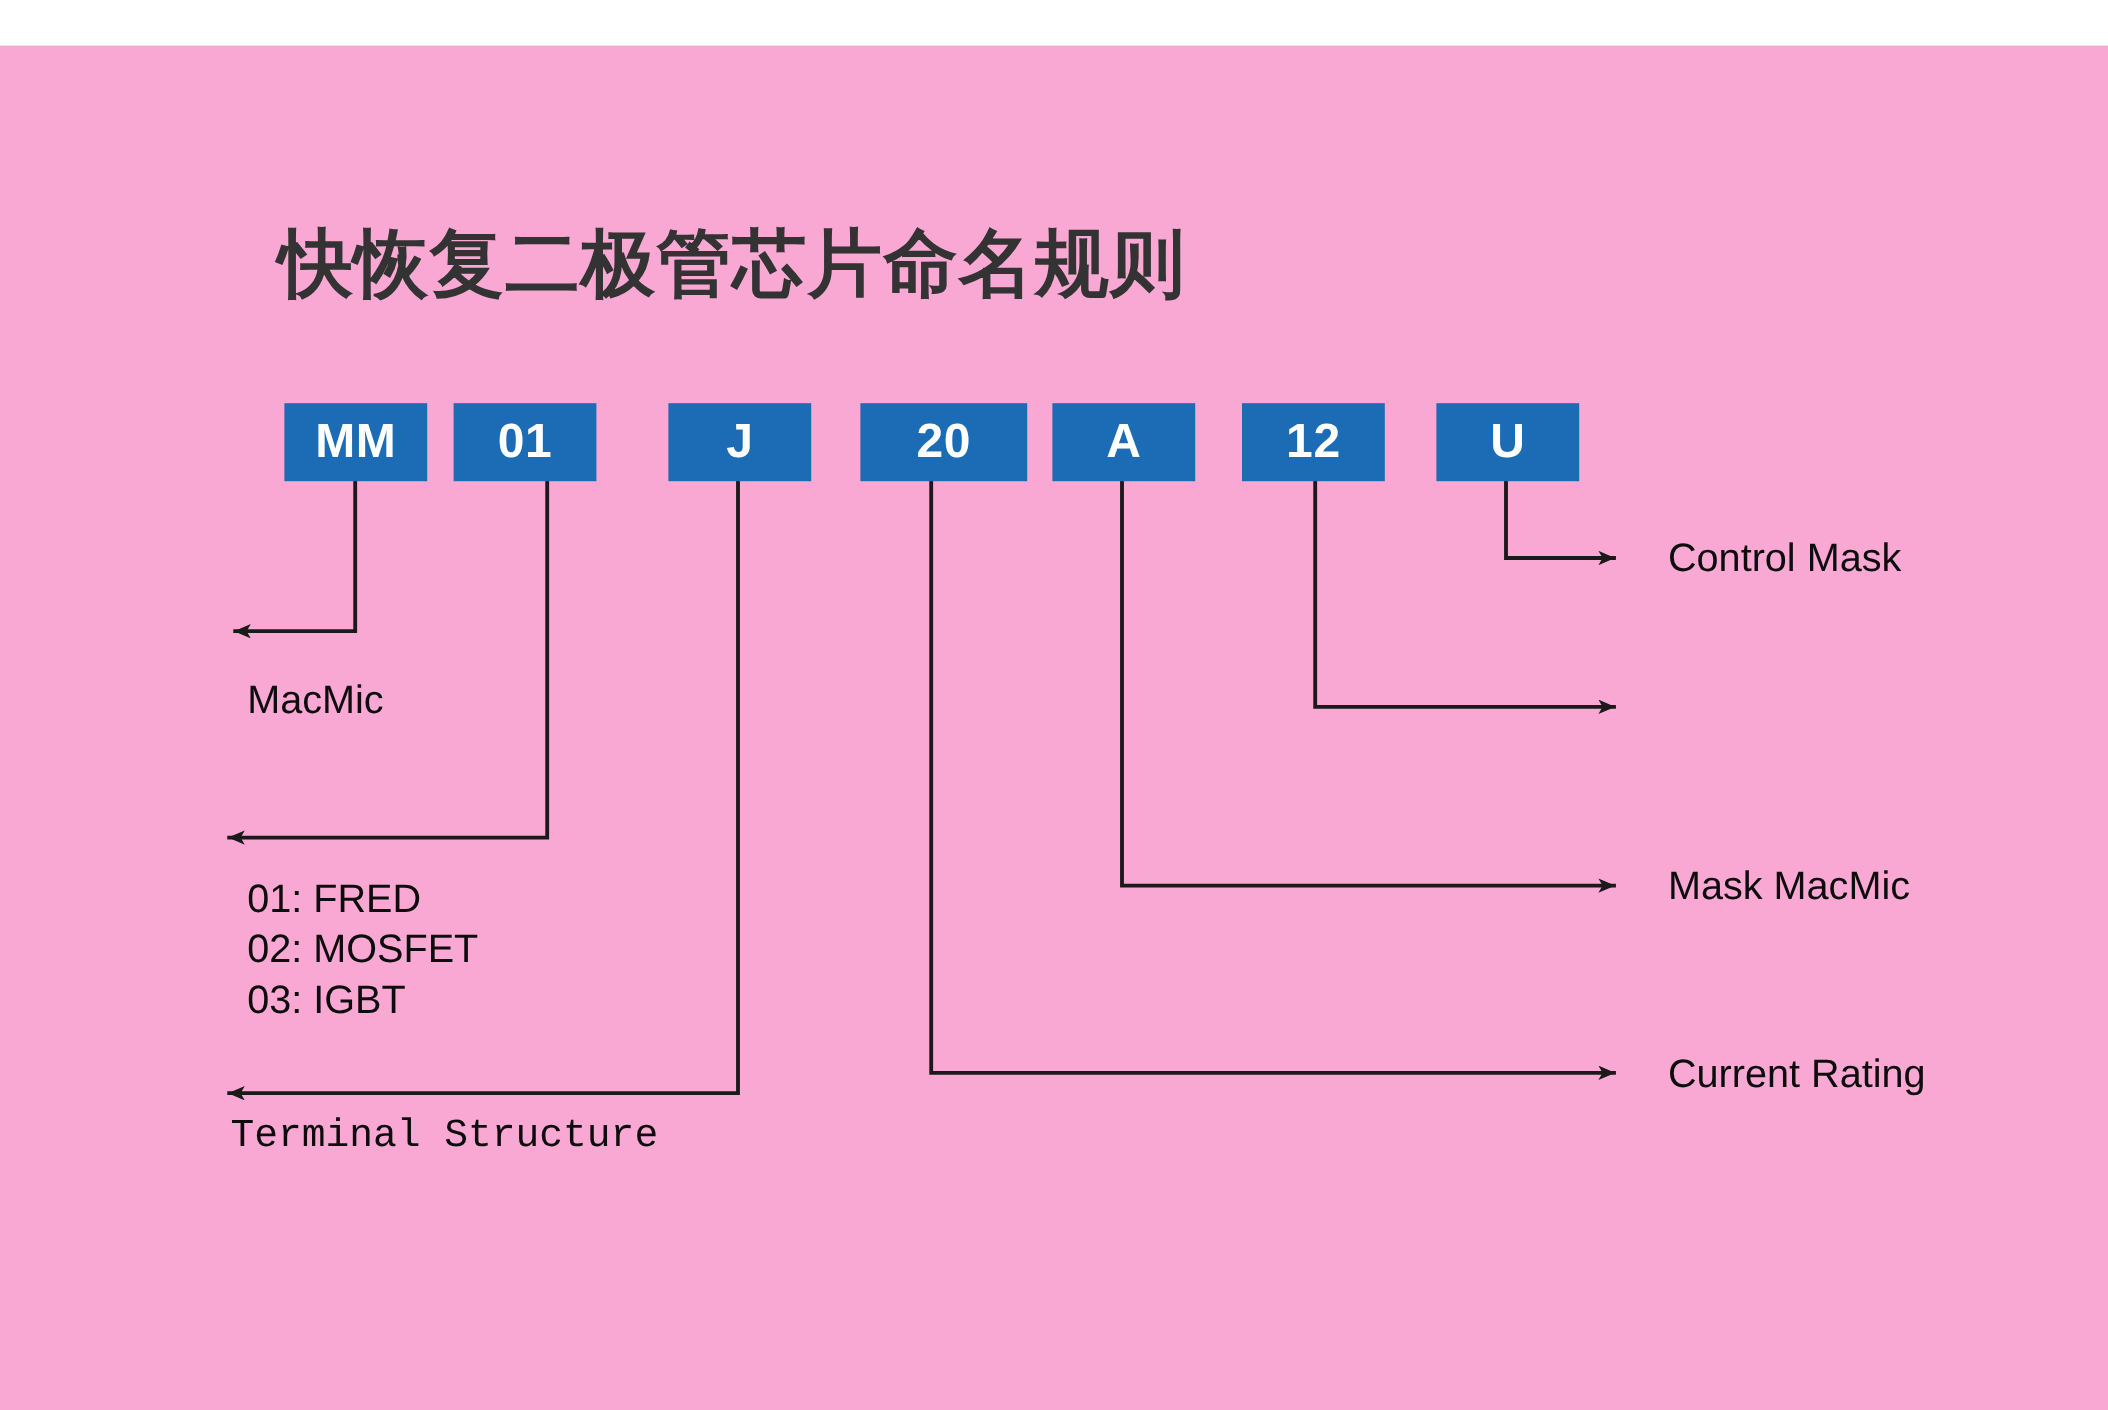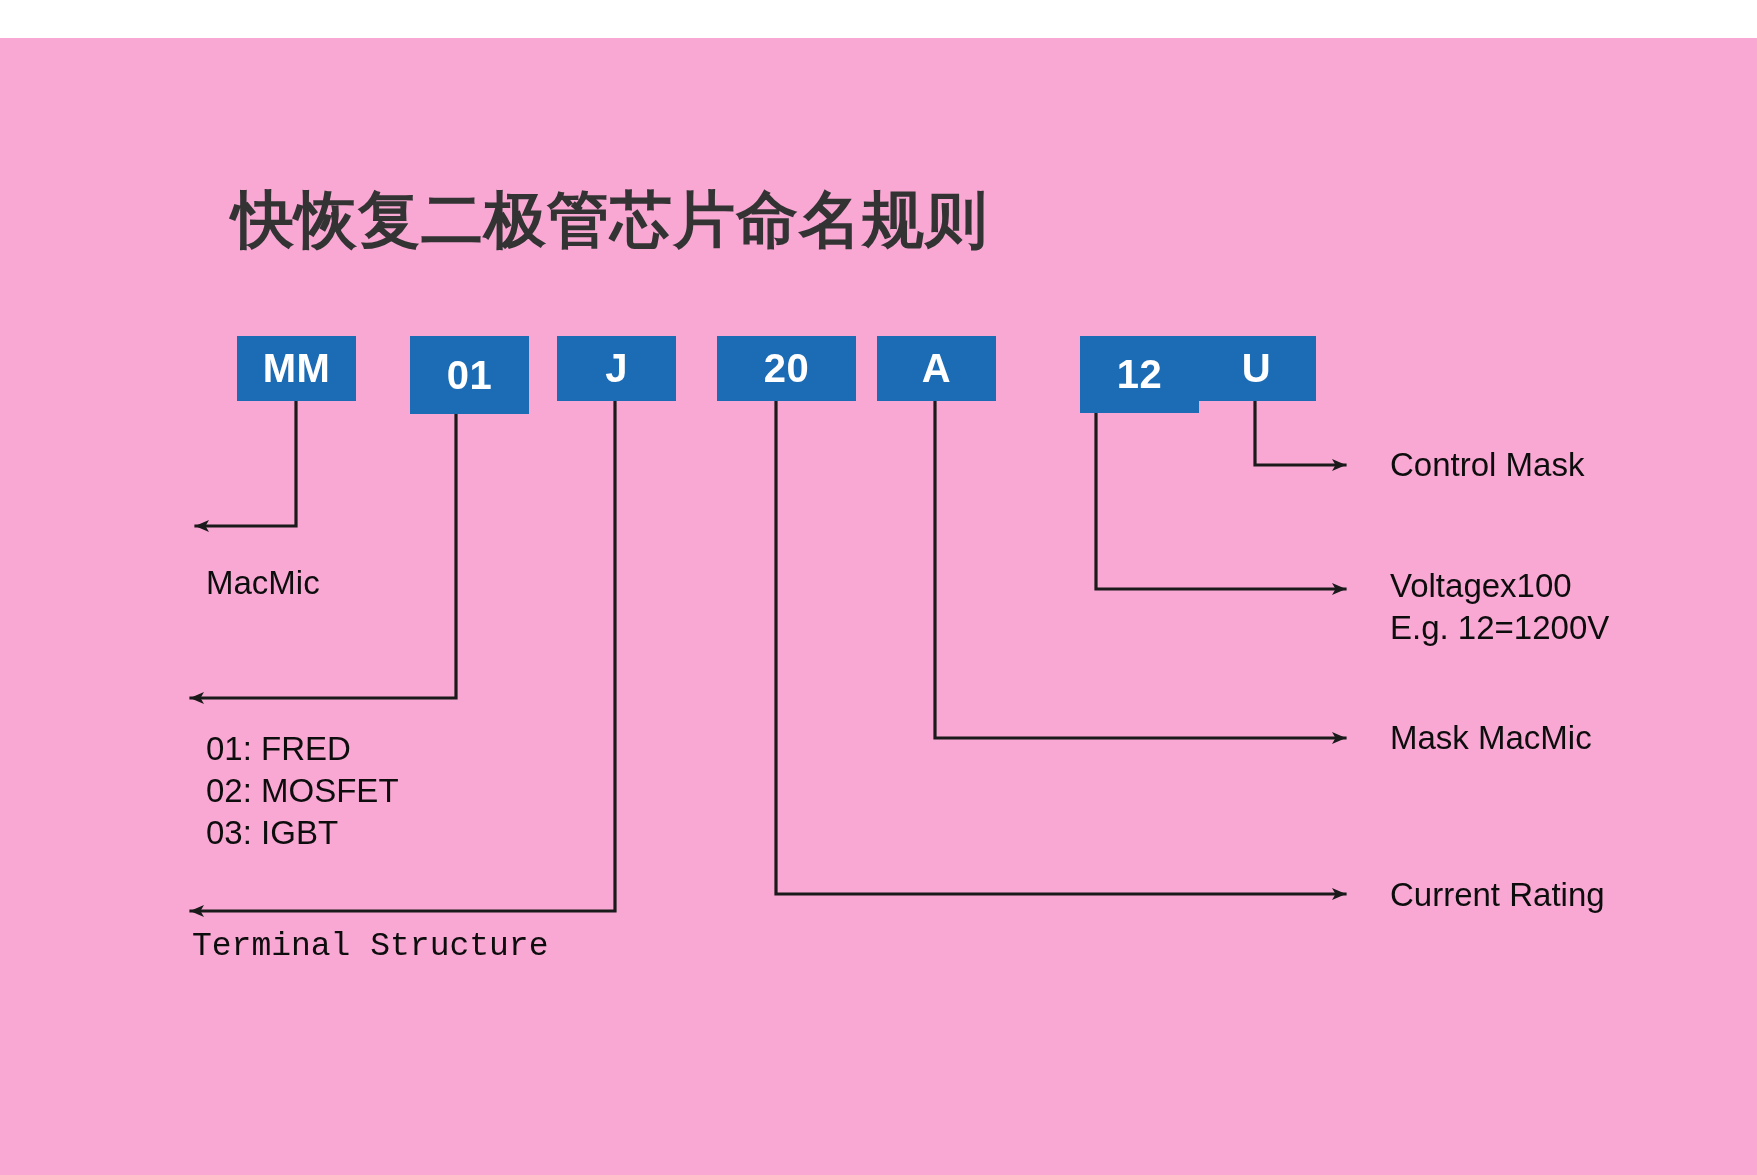--- a/index.html
+++ b/index.html
@@ -92,49 +92,47 @@
 
       <path d="M1255,338 L1255,427 L1345,427" marker-end="url(#arrow-right)"></path>
     </g>
   </svg>
 
   <div class="title">快恢复二极管芯片命名规则</div>
 
   <div class="code-box" style="left:237px; top:298px; width:119px; height:65px;">
     <span>MM</span>
   </div>
-  <div class="code-box" style="left:410px; top:298px; width:119px; height:78px;">
+  <div class="code-box" style="left:378px; top:298px; width:119px; height:65px;">
     <span>01</span>
   </div>
   <div class="code-box" style="left:557px; top:298px; width:119px; height:65px;">
     <span>J</span>
   </div>
   <div class="code-box" style="left:717px; top:298px; width:139px; height:65px;">
     <span>20</span>
   </div>
   <div class="code-box" style="left:877px; top:298px; width:119px; height:65px;">
     <span>A</span>
   </div>
-  <div class="code-box" style="left:1080px; top:298px; width:119px; height:77px;">
+  <div class="code-box" style="left:1035px; top:298px; width:119px; height:65px;">
     <span>12</span>
   </div>
   <div class="code-box" style="left:1197px; top:298px; width:119px; height:65px;">
     <span>U</span>
   </div>
 
   <div class="anno" style="left:206px; top:524px;">MacMic</div>
 
   <div class="anno multiline" style="left:206px; top:690px;">01: FRED
 02: MOSFET
 03: IGBT</div>
 
   <div class="anno" style="left:192px; top:888px;font-family:Liberation Mono, monospace;">Terminal Structure</div>
 
   <div class="anno" style="left:1390px; top:406px;">Control Mask</div>
 
-  <div class="anno multiline" style="left:1390px; top:527px;">Voltagex100
-E.g. 12=1200V</div>
 
   <div class="anno" style="left:1390px; top:679px;">Mask MacMic</div>
 
   <div class="anno" style="left:1390px; top:836px;">Current Rating</div>
 
 </div>
 
 </body></html>

